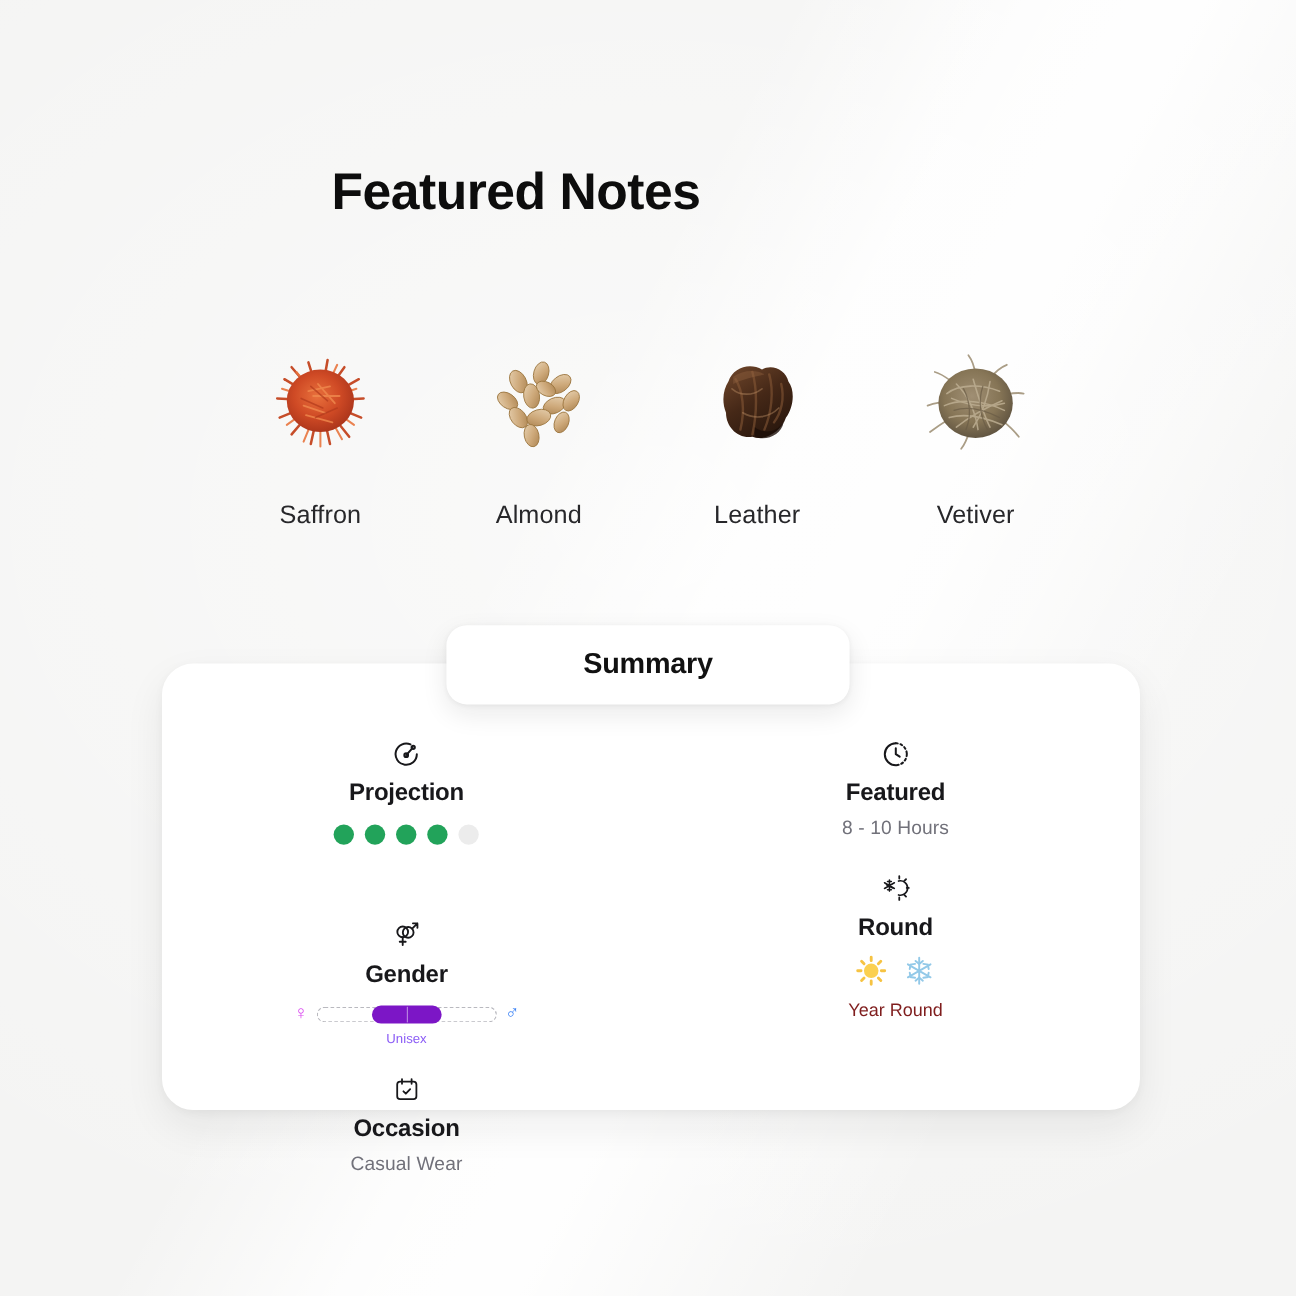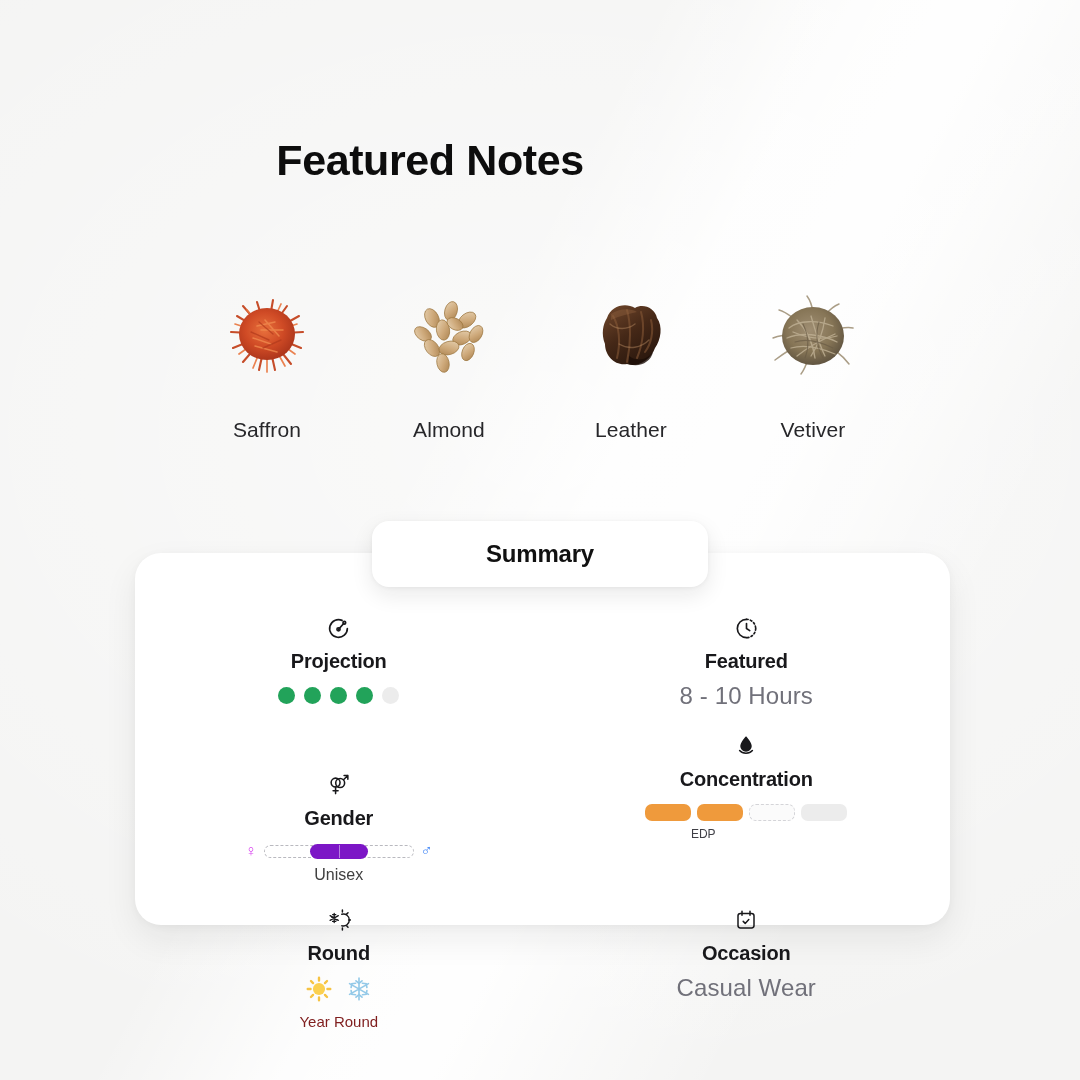--- a/index.html
+++ b/index.html
@@ -85,21 +85,21 @@
   .cell.r1{ justify-content:flex-start; padding-top:62px; }
   .cell.r2{ justify-content:flex-start; padding-top:23px; }
   .cell-icon{ height:26px; display:flex; align-items:center; justify-content:center; }
   .cell-icon svg{ display:block; }
   .cell-title{
     margin-top:9px;
     font-size:20px; font-weight:700; color:#18181b; letter-spacing:-.2px;
   }
   .cell-value{
     margin-top:9px;
-    font-size:24px; color:#71717a; letter-spacing:.1px;
+    font-size:16px; color:#71717a; letter-spacing:.1px;
   }
 
   
   .dots{ margin-top:14px; display:flex; gap:9px; }
   .dot{ width:17px; height:17px; border-radius:50%; background:#ececec; }
   .dot.on{ background:#22a35a; }
 
   
   .gender-row{ margin-top:13px; display:flex; align-items:center; gap:7px; }
   .sym{ font-size:16px; line-height:1; }
@@ -110,21 +110,21 @@
     border:1px dashed #b9b9bf; border-radius:7px; background:#fff;
   }
   .knob{
     position:absolute; top:-2px; left:50%; transform:translateX(-50%);
     width:58px; height:15px; border-radius:8px; background:#7c16c6;
   }
   .knob::after{
     content:""; position:absolute; left:50%; top:1px;
     width:1px; height:13px; background:rgba(255,255,255,.45);
   }
-  .gender-caption{ margin-top:7px; font-size:16px; color:#404040; }
+  .gender-caption{ margin-top:7px; font-size:11px; color:#8b5cf6; }
 
   
   .segs{ margin-top:13px; display:flex; gap:6px; }
   .seg{ width:46px; height:17px; border-radius:7px; background:#efefef; }
   .seg.on{ background:#ef9a3c; }
   .seg.dash{ background:#fbfbfb; border:1px dashed #d4d4d8; }
   .seg.flat{ background:#ececec; }
   .conc-caption{ margin-top:6px; margin-left:-86px; font-size:12px; color:#3f3f46; }
 
   
@@ -350,36 +350,20 @@
       <div class="gender-row">
         <span class="sym f">♀</span>
         <span class="track">
           <span class="knob"></span>
         </span>
         <span class="sym m">♂</span>
       </div>
       <div class="gender-caption">Unisex</div>
     </div>
 
-    <div class="cell r2">
-      <div class="cell-icon">
-        <svg width="24" height="24" viewBox="0 0 24 24" fill="none" stroke="#18181b" stroke-width="1.5" stroke-linecap="round" stroke-linejoin="round">
-          <path d="M12 3.2c3.3 4 5 6.6 5 8.8a5 5 0 0 1-10 0c0-2.2 1.7-4.8 5-8.8Z" fill="#18181b"></path>
-          <path d="M5.6 16.6c1.4 1.6 3.8 2.6 6.4 2.6s5-1 6.4-2.6"></path>
-        </svg>
-      </div>
-      <div class="cell-title">Concentration</div>
-      <div class="segs">
-        <span class="seg on"></span>
-        <span class="seg on"></span>
-        <span class="seg dash"></span>
-        <span class="seg flat"></span>
-      </div>
-      <div class="conc-caption">EDP</div>
-    </div>
 
     <div class="cell r2">
       <div class="cell-icon">
         <svg width="24" height="24" viewBox="0 0 24 24" fill="none" stroke="#18181b" stroke-width="1.4" stroke-linecap="round" stroke-linejoin="round">
           <path d="M14.8 6.2a6 6 0 1 1 0 11.6"></path>
           <g stroke-width="1.5">
             <path d="M15.4 4.1v-2M19.6 6.1l1.4-1.4M21.6 11.9h2M19.6 17.8l1.4 1.4M15.4 19.9v2"></path>
           </g>
           <g stroke-width="1.3">
             <path d="M7.2 5.4v9.2M3.1 7.6l8.2 4.8M11.3 7.6l-8.2 4.8"></path>

